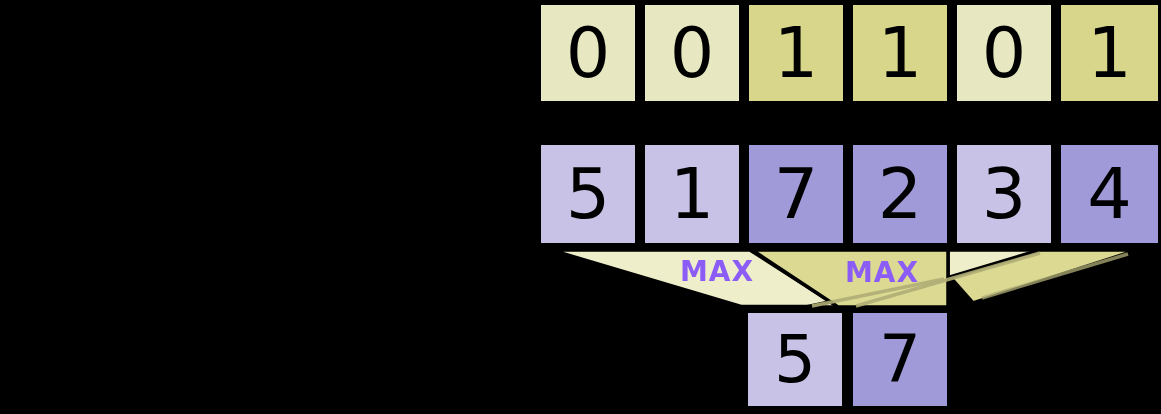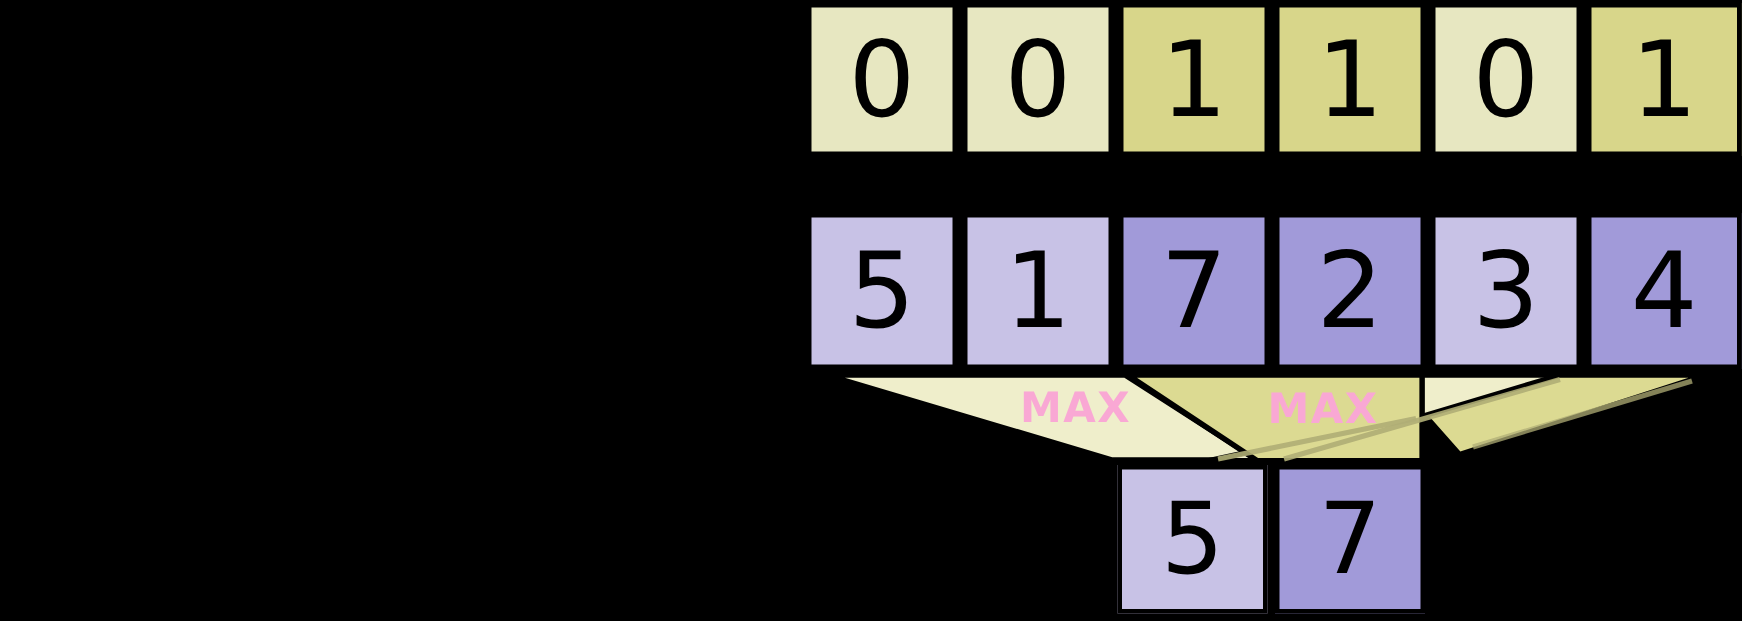--- a/index.html
+++ b/index.html
@@ -32,21 +32,21 @@
   .x5{left:954px;width:100px}
   .x6{left:1058px;width:103px}
   .rx1{left:745px;width:100px}
   .rx2{left:850px;width:100px}
   .funnel-svg{position:absolute;left:0;top:0;z-index:1;}
   .max-label{
     position:absolute;
     transform:translateX(-50%);
     font-size:28px;
     font-weight:bold;
-    color:#f9a8d4;
+    color:#8b5cf6;
     z-index:2;
     letter-spacing:1px;
   }
   .max-left{left:717px;top:255px;}
   .max-right{left:882px;top:256px;}
 </style>
 </head>
 <body>
 
 <div class="canvas">

